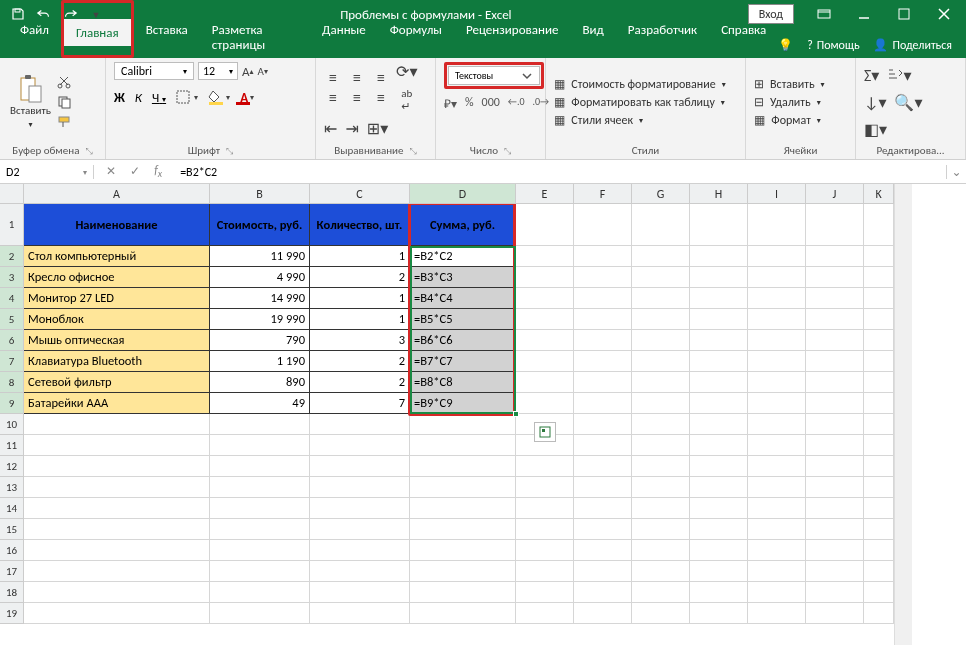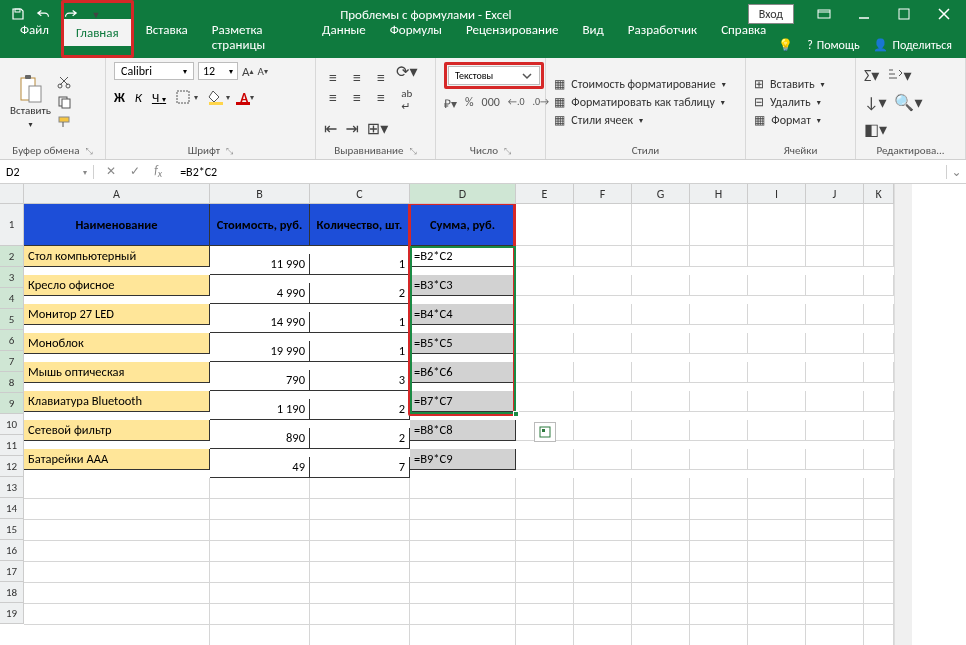--- a/index.html
+++ b/index.html
@@ -62,21 +62,21 @@
 .ch.sel { background: #cfe6d4; }
 .row-headers { width: 24px; }
 .rh { height: 21px; background: #eef0f1; border-right: 1px solid #ccc; border-bottom: 1px solid #ccc; text-align: center; font-size: 11px; color: #333; line-height: 21px; }
 .rh.tall { height: 42px; line-height: 42px; }
 .rh.sel { background: #cfe6d4; }
 .cells { position: relative; }
 .crow { display: flex; }
 .cell { border-right: 1px solid #d6d6d6; border-bottom: 1px solid #d6d6d6; height: 21px; font-size: 12.5px; padding: 0 4px; line-height: 20px; overflow: hidden; white-space: nowrap; }
 .cell.hrow { height: 42px; background: #1d4ed8; font-weight: bold; text-align: center; border-right: 1px solid #333; border-bottom: 1px solid #333; display: flex; align-items: center; justify-content: center; padding: 2px; line-height: 1.2; white-space: normal; }
 .cell.nm { background: #ffe699; border-right: 1px solid #333; border-bottom: 1px solid #333; }
-.cell.num { text-align: right; border-right: 1px solid #333; border-bottom: 1px solid #333; margin-top: 8px; }
+.cell.num { text-align: right; border-right: 1px solid #333; border-bottom: 1px solid #333; }
 .cell.form { background: #d2d2d2; border-right: 1px solid #333; border-bottom: 1px solid #333; text-align: left; }
 .cell.form.active { background: #fff; }
 
 .sel-outline { position: absolute; border: 3px solid #d62828; pointer-events: none; border-radius: 2px; }
 .green-sel { position: absolute; border: 2px solid #1a8a44; pointer-events: none; }
 .fill-handle { position: absolute; width: 6px; height: 6px; background: #1a8a44; border: 1px solid #fff; }
 .paste-opts { position: absolute; width: 22px; height: 20px; border: 1px solid #bbb; background: #fff; display: flex; align-items: center; justify-content: center; font-size: 11px; }
 
 .scrollbar-v { width: 18px; background: #f0f0f0; border-left: 1px solid #ddd; }
 svg { display: block; }

